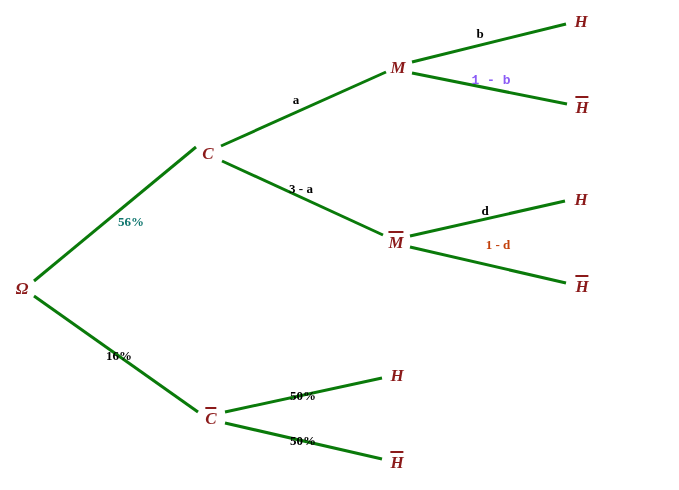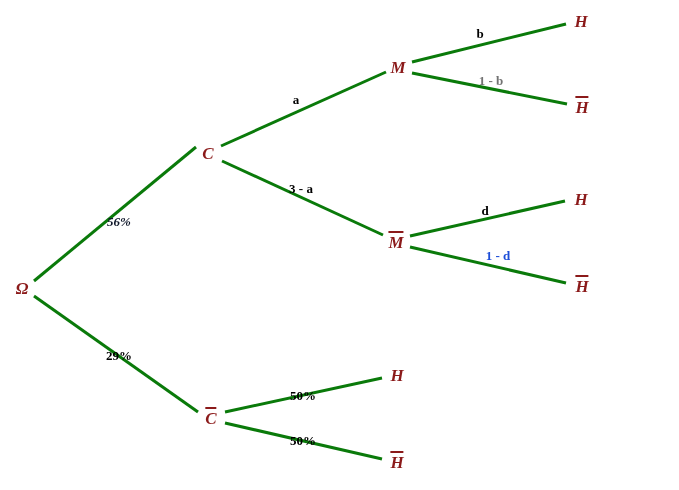--- a/index.html
+++ b/index.html
@@ -78,25 +78,25 @@
       <div class="node-label" style="left: 398px; top: 67px; color: rgb(139, 26, 26);"><span>M</span></div>
       <div class="node-label overline" style="left: 396px; top: 241px; color: rgb(139, 26, 26);"><span style="border-top-color: rgb(139, 26, 26);">M</span></div>
       <div class="node-label" style="left: 581px; top: 21px; color: rgb(139, 26, 26);"><span>H</span></div>
       <div class="node-label overline" style="left: 582px; top: 106px; color: rgb(139, 26, 26);"><span style="border-top-color: rgb(139, 26, 26);">H</span></div>
       <div class="node-label" style="left: 581px; top: 199px; color: rgb(139, 26, 26);"><span>H</span></div>
       <div class="node-label overline" style="left: 582px; top: 285px; color: rgb(139, 26, 26);"><span style="border-top-color: rgb(139, 26, 26);">H</span></div>
       <div class="node-label" style="left: 397px; top: 375px; color: rgb(139, 26, 26);"><span>H</span></div>
       <div class="node-label overline" style="left: 397px; top: 461px; color: rgb(139, 26, 26);"><span style="border-top-color: rgb(139, 26, 26);">H</span></div>
     </div>
   <div id="edge-labels-layer">
-      <div class="edge-label" style="left: 119px; top: 221px; color: #0f172a; font-style: italic;">56%</div>
-      <div class="edge-label" style="left: 119px; top: 355px; color: rgb(0, 0, 0);">29%</div>
+      <div class="edge-label" style="left: 131px; top: 221px; color: #0f766e;">56%</div>
+      <div class="edge-label" style="left: 119px; top: 355px; color: rgb(0, 0, 0);">16%</div>
       <div class="edge-label" style="left: 296px; top: 99px; color: rgb(0, 0, 0);">a</div>
       <div class="edge-label" style="left: 301px; top: 188px; color: rgb(0, 0, 0);">3 - a</div>
       <div class="edge-label" style="left: 480px; top: 33px; color: rgb(0, 0, 0);">b</div>
-      <div class="edge-label" style="left: 491px; top: 80px; color: #737373;">1 - b</div>
+      <div class="edge-label" style="left: 491px; top: 80px; color: #8b5cf6; font-family: Liberation Mono, monospace;">1 - b</div>
       <div class="edge-label" style="left: 485px; top: 210px; color: rgb(0, 0, 0);">d</div>
-      <div class="edge-label" style="left: 498px; top: 255px; color: #1d4ed8;">1 - d</div>
+      <div class="edge-label" style="left: 498px; top: 244px; color: #c2410c;">1 - d</div>
       <div class="edge-label" style="left: 303px; top: 395px; color: rgb(0, 0, 0);">50%</div>
       <div class="edge-label" style="left: 303px; top: 440px; color: rgb(0, 0, 0);">50%</div>
     </div>
 
 </div>
 
 </body></html>

